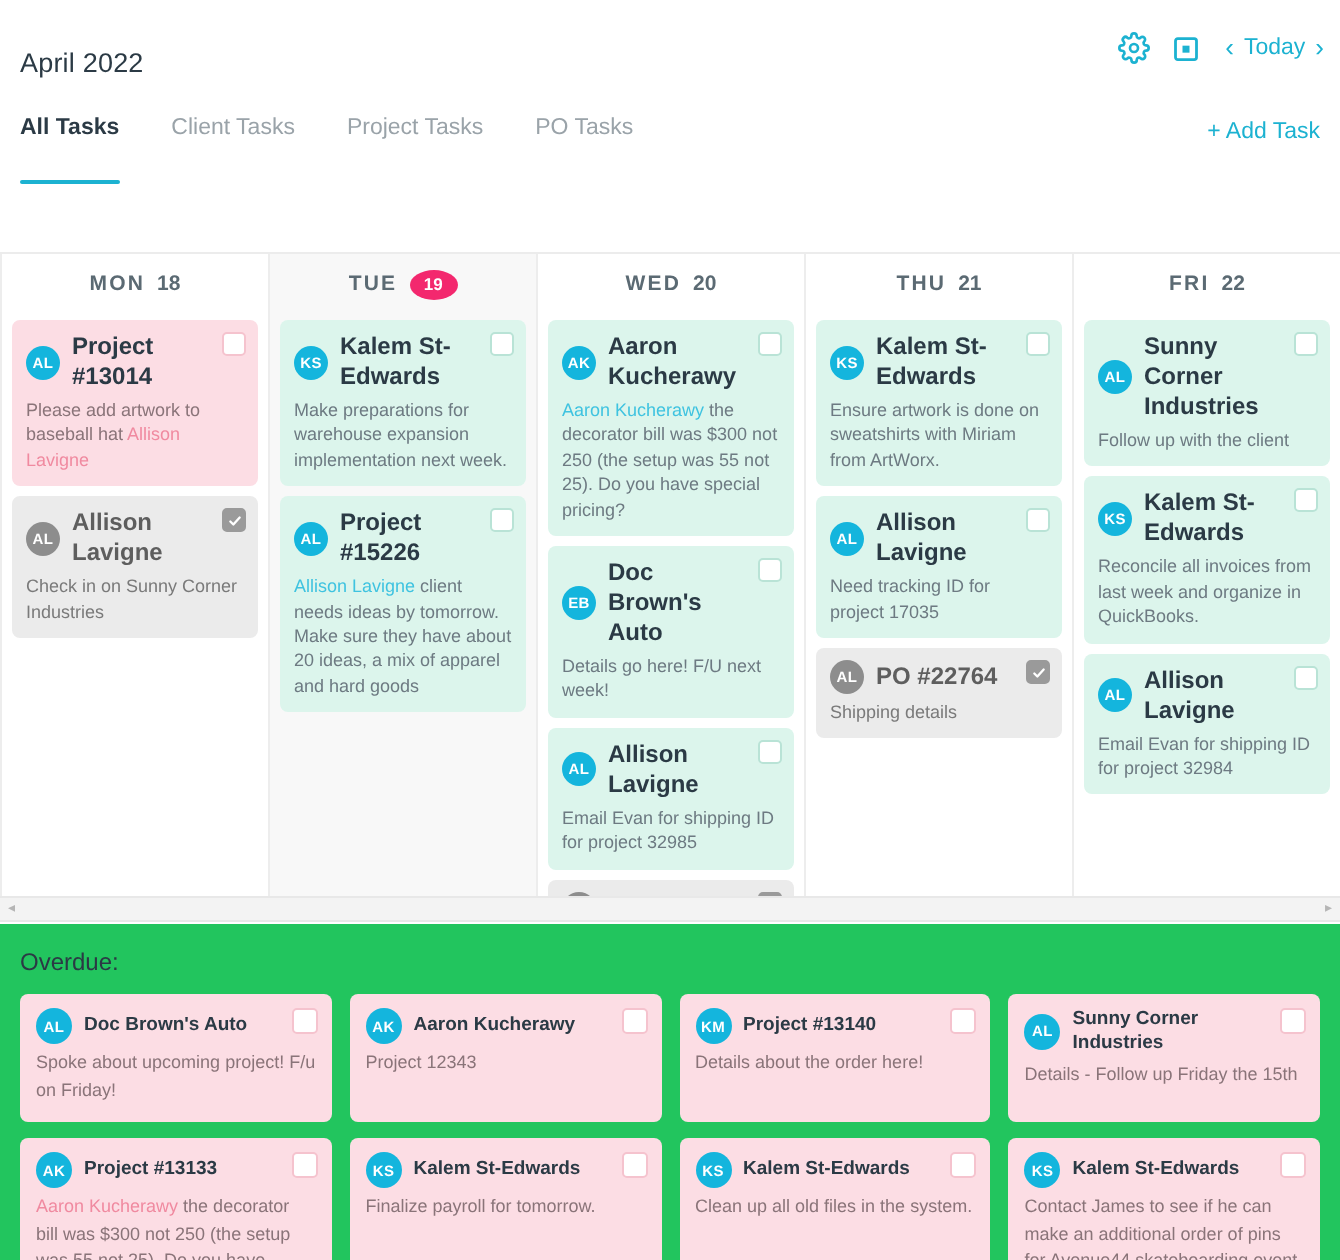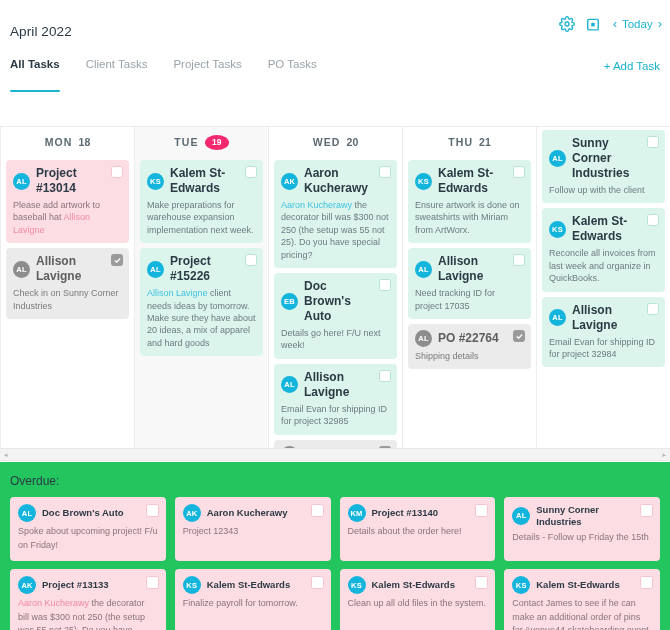--- a/index.html
+++ b/index.html
@@ -332,20 +332,24 @@
             <div class="card-body"><span>Shipping details</span></div>
             <div class="checkbox">
               <svg class="tick" viewBox="0 0 12 12">
                 <path d="M2 6.4 L4.6 9 L10 3" fill="none" stroke="#fff" stroke-width="2" stroke-linecap="round" stroke-linejoin="round"></path>
               </svg>
             </div>
           </div>
         </div>
       </div>
       <div class="daycol">
+        <div class="dayhead">
+          <span>FRI</span>
+          <span class="daynum">22</span>
+        </div>
         <div class="daybody">
           <div class="card green">
             <div class="card-top">
               <div class="avatar">AL</div>
               <div class="card-title">Sunny Corner Industries</div>
             </div>
             <div class="card-body"><span>Follow up with the client</span></div>
             <div class="checkbox"></div>
           </div>
           <div class="card green">

